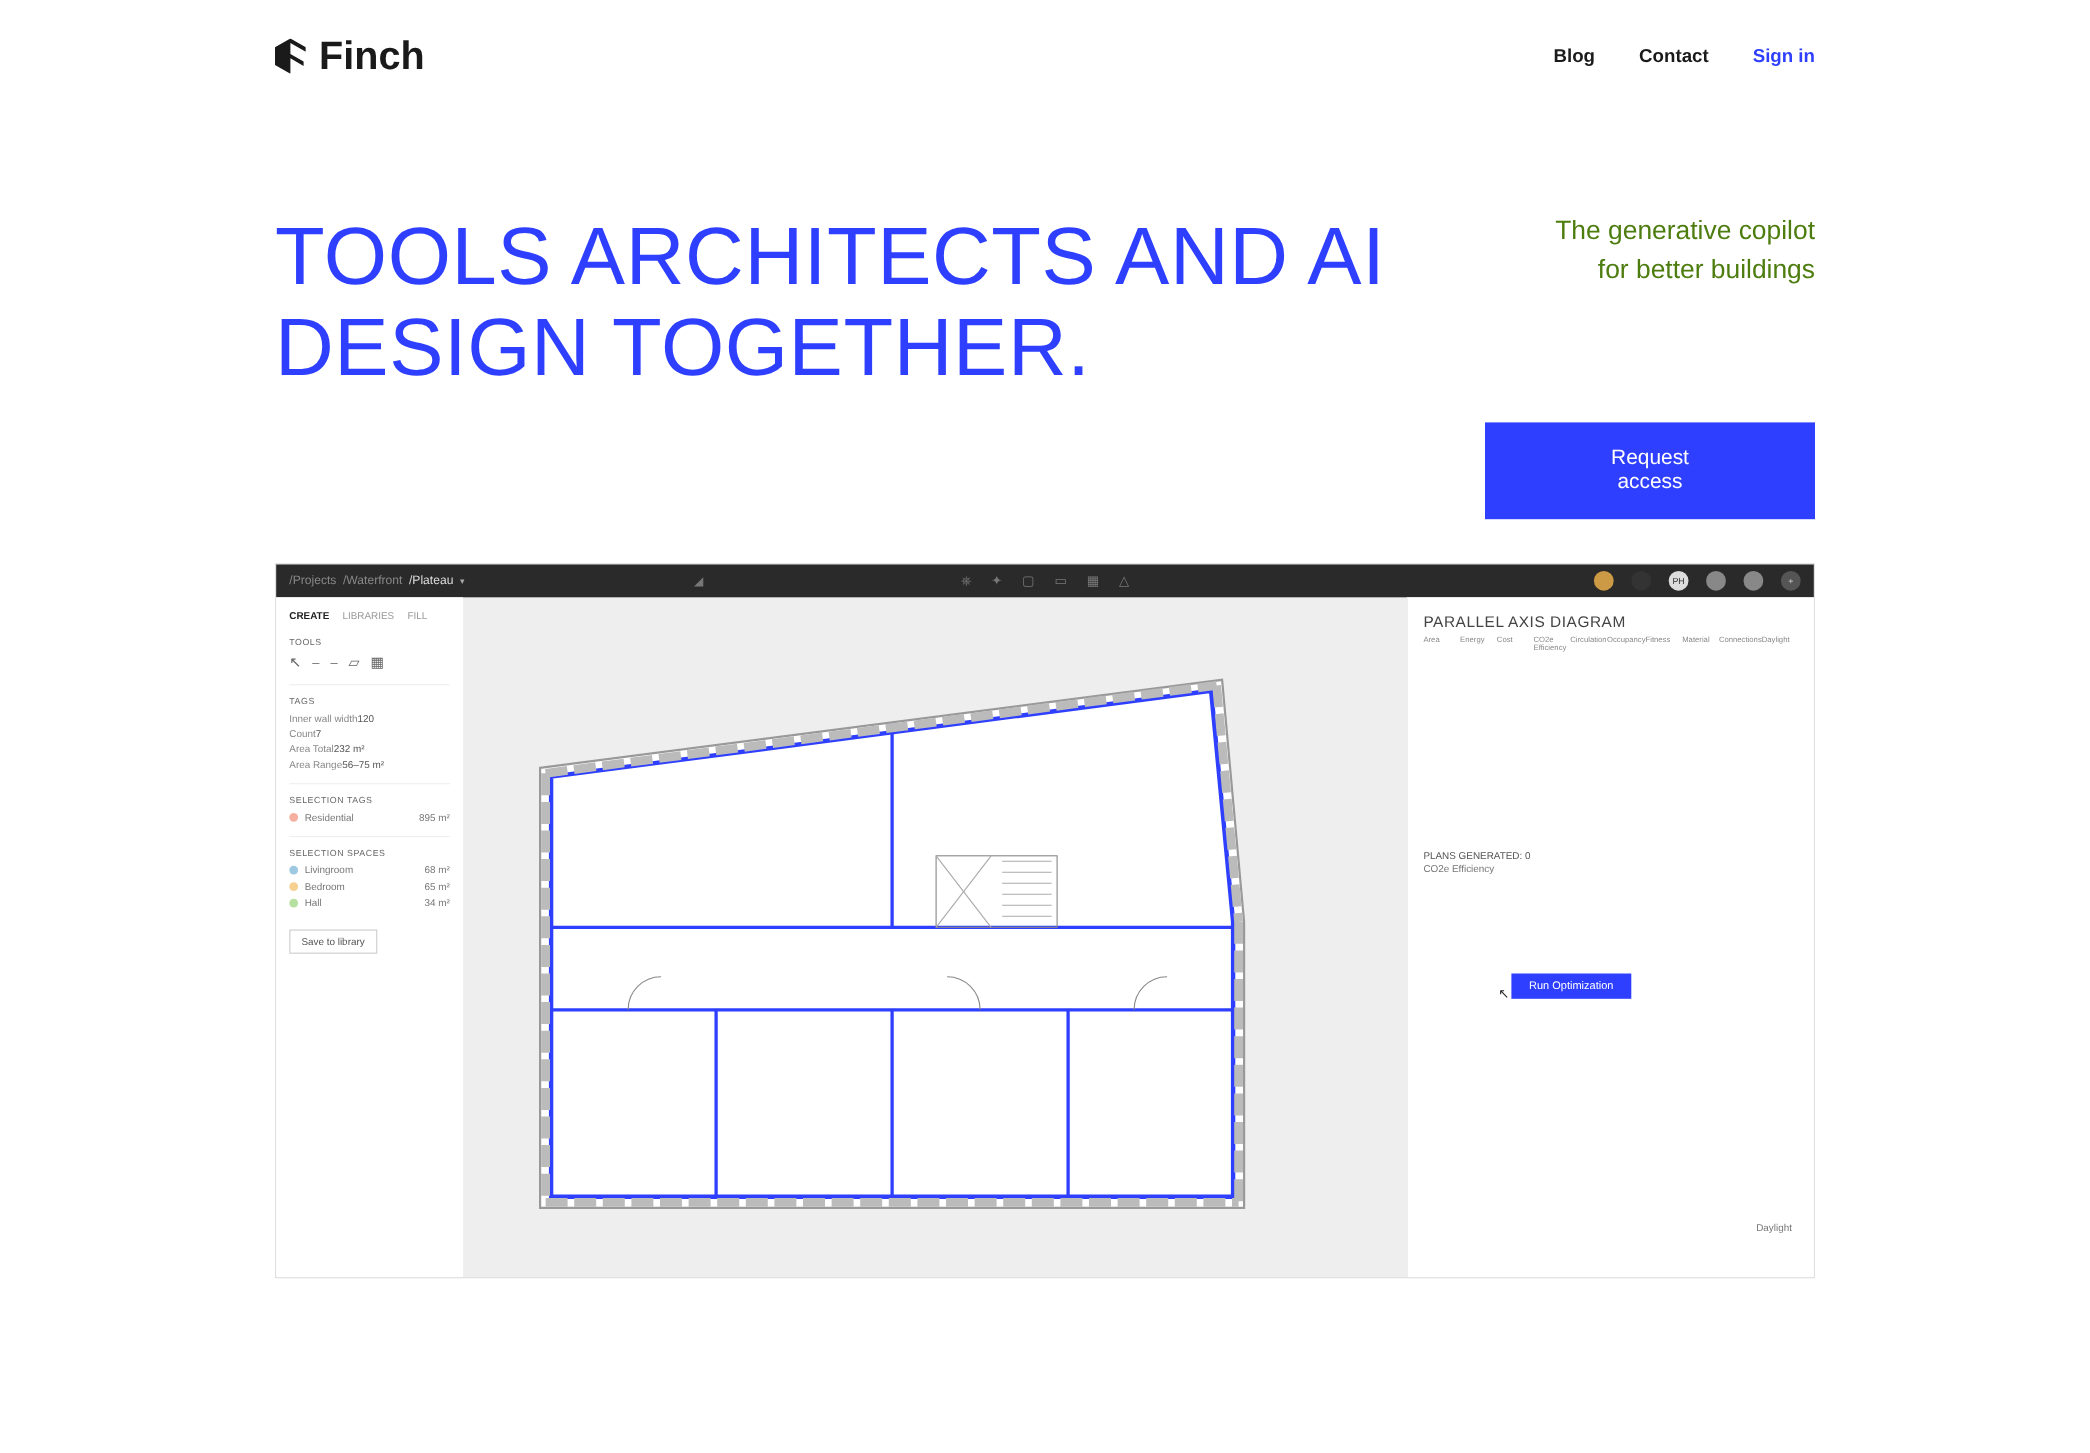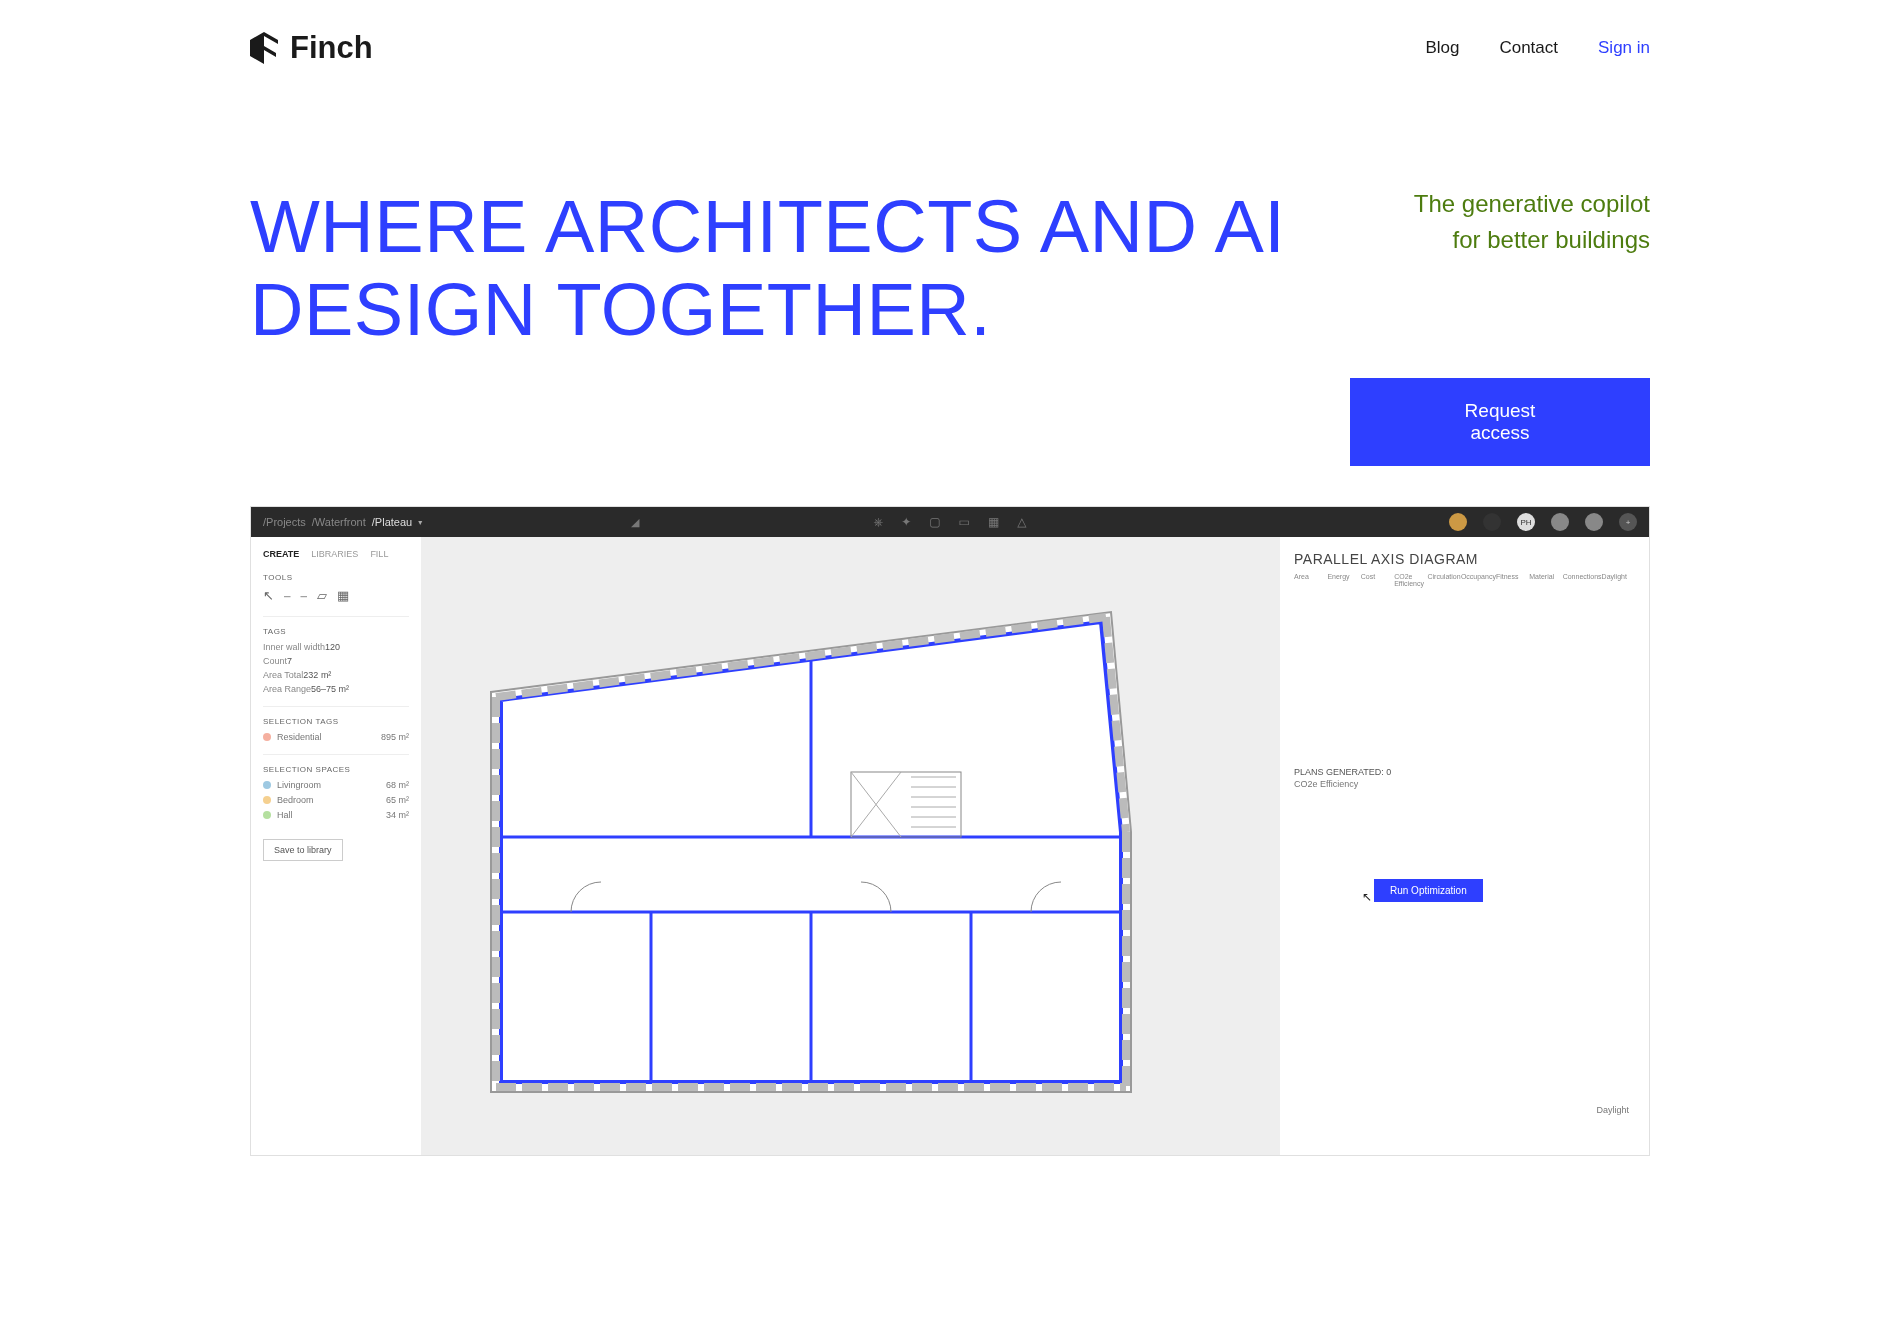--- a/index.html
+++ b/index.html
@@ -22,33 +22,34 @@
 .logo-wrap {
   display: flex;
   align-items: center;
   gap: 12px;
 }
 .logo-icon {
   width: 28px;
   height: 32px;
 }
 .logo-text {
-  font-size: 31px;
+  font-size: 36px;
   font-weight: 600;
   color: #1a1a1a;
 }
 .nav {
   display: flex;
   gap: 40px;
   align-items: center;
 }
 .nav a {
   text-decoration: none;
   font-size: 17px;
   color: #1a1a1a;
+  font-weight: bold;
 }
 .nav a.signin {
   color: #2e3fff;
 }
 .hero {
   display: flex;
   justify-content: space-between;
   margin-bottom: 40px;
 }
 .hero-left {
@@ -284,21 +285,21 @@
     </div>
     <div class="nav">
       <a href="#">Blog</a>
       <a href="#">Contact</a>
       <a href="#" class="signin">Sign in</a>
     </div>
   </div>
 
   <div class="hero">
     <div class="hero-left">
-      <h1 class="hero-title">WHERE ARCHITECTS AND AI DESIGN TOGETHER.</h1>
+      <h1 class="hero-title">TOOLS ARCHITECTS AND AI DESIGN TOGETHER.</h1>
     </div>
     <div class="hero-right">
       <div class="hero-sub">
         <div>The generative copilot</div>
         <div>for better buildings</div>
       </div>
       <button class="cta-btn">Request access</button>
     </div>
   </div>
 

